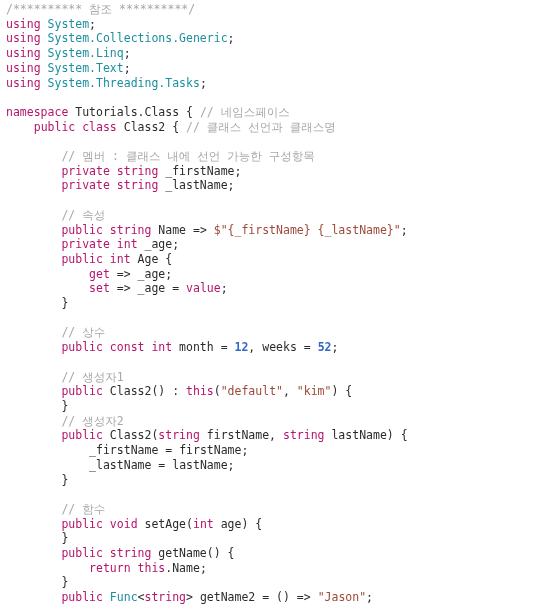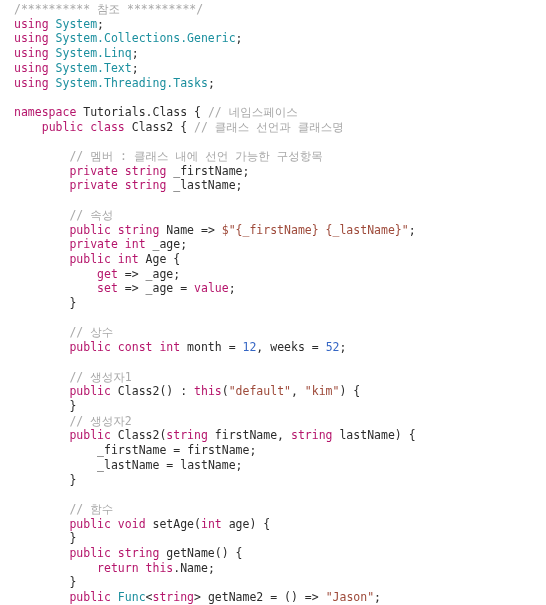--- a/index.html
+++ b/index.html
@@ -17,28 +17,27 @@
     padding: 2px 0 0 6px;
     font-size: 11.5px;
     line-height: 14.7px;
     white-space: pre;
     color: #2b2b2b;
     letter-spacing: 0px;
   }
   .line {
     white-space: pre;
     min-height: 14.7px;
-    margin-left: 8px;
   }
   
   .kw   { color: #b5156b; }   
   .typ  { color: #1b8f9e; }   
   .id   { color: #2b2b2b; }   
   .cmt  { color: #a8a8a8; }   
   .str  { color: #9e4a3a; }   
-  .num  { color: #3566c4; }   
+  .num  { color: #3566c4; font-weight: bold; }   
   .pun  { color: #2b2b2b; }   
   .op   { color: #2b2b2b; }   
 </style>
 </head>
 <body>
 
 <div id="code-view"><div class="line"><span class="cmt">/********** 참조 **********/</span></div><div class="line"><span class="kw">using </span><span class="typ">System</span><span class="pun">;</span></div><div class="line"><span class="kw">using </span><span class="typ">System.Collections.Generic</span><span class="pun">;</span></div><div class="line"><span class="kw">using </span><span class="typ">System.Linq</span><span class="pun">;</span></div><div class="line"><span class="kw">using </span><span class="typ">System.Text</span><span class="pun">;</span></div><div class="line"><span class="kw">using </span><span class="typ">System.Threading.Tasks</span><span class="pun">;</span></div><div class="line">&nbsp;</div><div class="line"><span class="kw">namespace </span><span class="id">Tutorials.Class</span><span class="pun"> { </span><span class="cmt">// 네임스페이스</span></div><div class="line"><span class="pun">    </span><span class="kw">public class </span><span class="id">Class2</span><span class="pun"> { </span><span class="cmt">// 클래스 선언과 클래스명</span></div><div class="line">&nbsp;</div><div class="line"><span class="pun">        </span><span class="cmt">// 멤버 : 클래스 내에 선언 가능한 구성항목</span></div><div class="line"><span class="pun">        </span><span class="kw">private string </span><span class="id">_firstName</span><span class="pun">;</span></div><div class="line"><span class="pun">        </span><span class="kw">private string </span><span class="id">_lastName</span><span class="pun">;</span></div><div class="line">&nbsp;</div><div class="line"><span class="pun">        </span><span class="cmt">// 속성</span></div><div class="line"><span class="pun">        </span><span class="kw">public string </span><span class="id">Name </span><span class="op">=&gt; </span><span class="str">$"{_firstName} {_lastName}"</span><span class="pun">;</span></div><div class="line"><span class="pun">        </span><span class="kw">private int </span><span class="id">_age</span><span class="pun">;</span></div><div class="line"><span class="pun">        </span><span class="kw">public int </span><span class="id">Age</span><span class="pun"> {</span></div><div class="line"><span class="pun">            </span><span class="kw">get </span><span class="op">=&gt; </span><span class="id">_age</span><span class="pun">;</span></div><div class="line"><span class="pun">            </span><span class="kw">set </span><span class="op">=&gt; </span><span class="id">_age </span><span class="op">= </span><span class="kw">value</span><span class="pun">;</span></div><div class="line"><span class="pun">        }</span></div><div class="line">&nbsp;</div><div class="line"><span class="pun">        </span><span class="cmt">// 상수</span></div><div class="line"><span class="pun">        </span><span class="kw">public const int </span><span class="id">month </span><span class="op">= </span><span class="num">12</span><span class="pun">, </span><span class="id">weeks </span><span class="op">= </span><span class="num">52</span><span class="pun">;</span></div><div class="line">&nbsp;</div><div class="line"><span class="pun">        </span><span class="cmt">// 생성자1</span></div><div class="line"><span class="pun">        </span><span class="kw">public </span><span class="id">Class2() : </span><span class="kw">this</span><span class="pun">(</span><span class="str">"default"</span><span class="pun">, </span><span class="str">"kim"</span><span class="pun">) {</span></div><div class="line"><span class="pun">        }</span></div><div class="line"><span class="pun">        </span><span class="cmt">// 생성자2</span></div><div class="line"><span class="pun">        </span><span class="kw">public </span><span class="id">Class2(</span><span class="kw">string </span><span class="id">firstName, </span><span class="kw">string </span><span class="id">lastName) {</span></div><div class="line"><span class="pun">            </span><span class="id">_firstName </span><span class="op">= </span><span class="id">firstName</span><span class="pun">;</span></div><div class="line"><span class="pun">            </span><span class="id">_lastName </span><span class="op">= </span><span class="id">lastName</span><span class="pun">;</span></div><div class="line"><span class="pun">        }</span></div><div class="line">&nbsp;</div><div class="line"><span class="pun">        </span><span class="cmt">// 함수</span></div><div class="line"><span class="pun">        </span><span class="kw">public void </span><span class="id">setAge(</span><span class="kw">int </span><span class="id">age) {</span></div><div class="line"><span class="pun">        }</span></div><div class="line"><span class="pun">        </span><span class="kw">public string </span><span class="id">getName() {</span></div><div class="line"><span class="pun">            </span><span class="kw">return this</span><span class="id">.Name</span><span class="pun">;</span></div><div class="line"><span class="pun">        }</span></div><div class="line"><span class="pun">        </span><span class="kw">public </span><span class="typ">Func</span><span class="pun">&lt;</span><span class="kw">string</span><span class="pun">&gt; </span><span class="id">getName2 </span><span class="op">= </span><span class="op">() =&gt; </span><span class="str">"Jason"</span><span class="pun">;</span></div><div class="line"><span class="pun">    }</span></div></div>
 
 </body></html>

